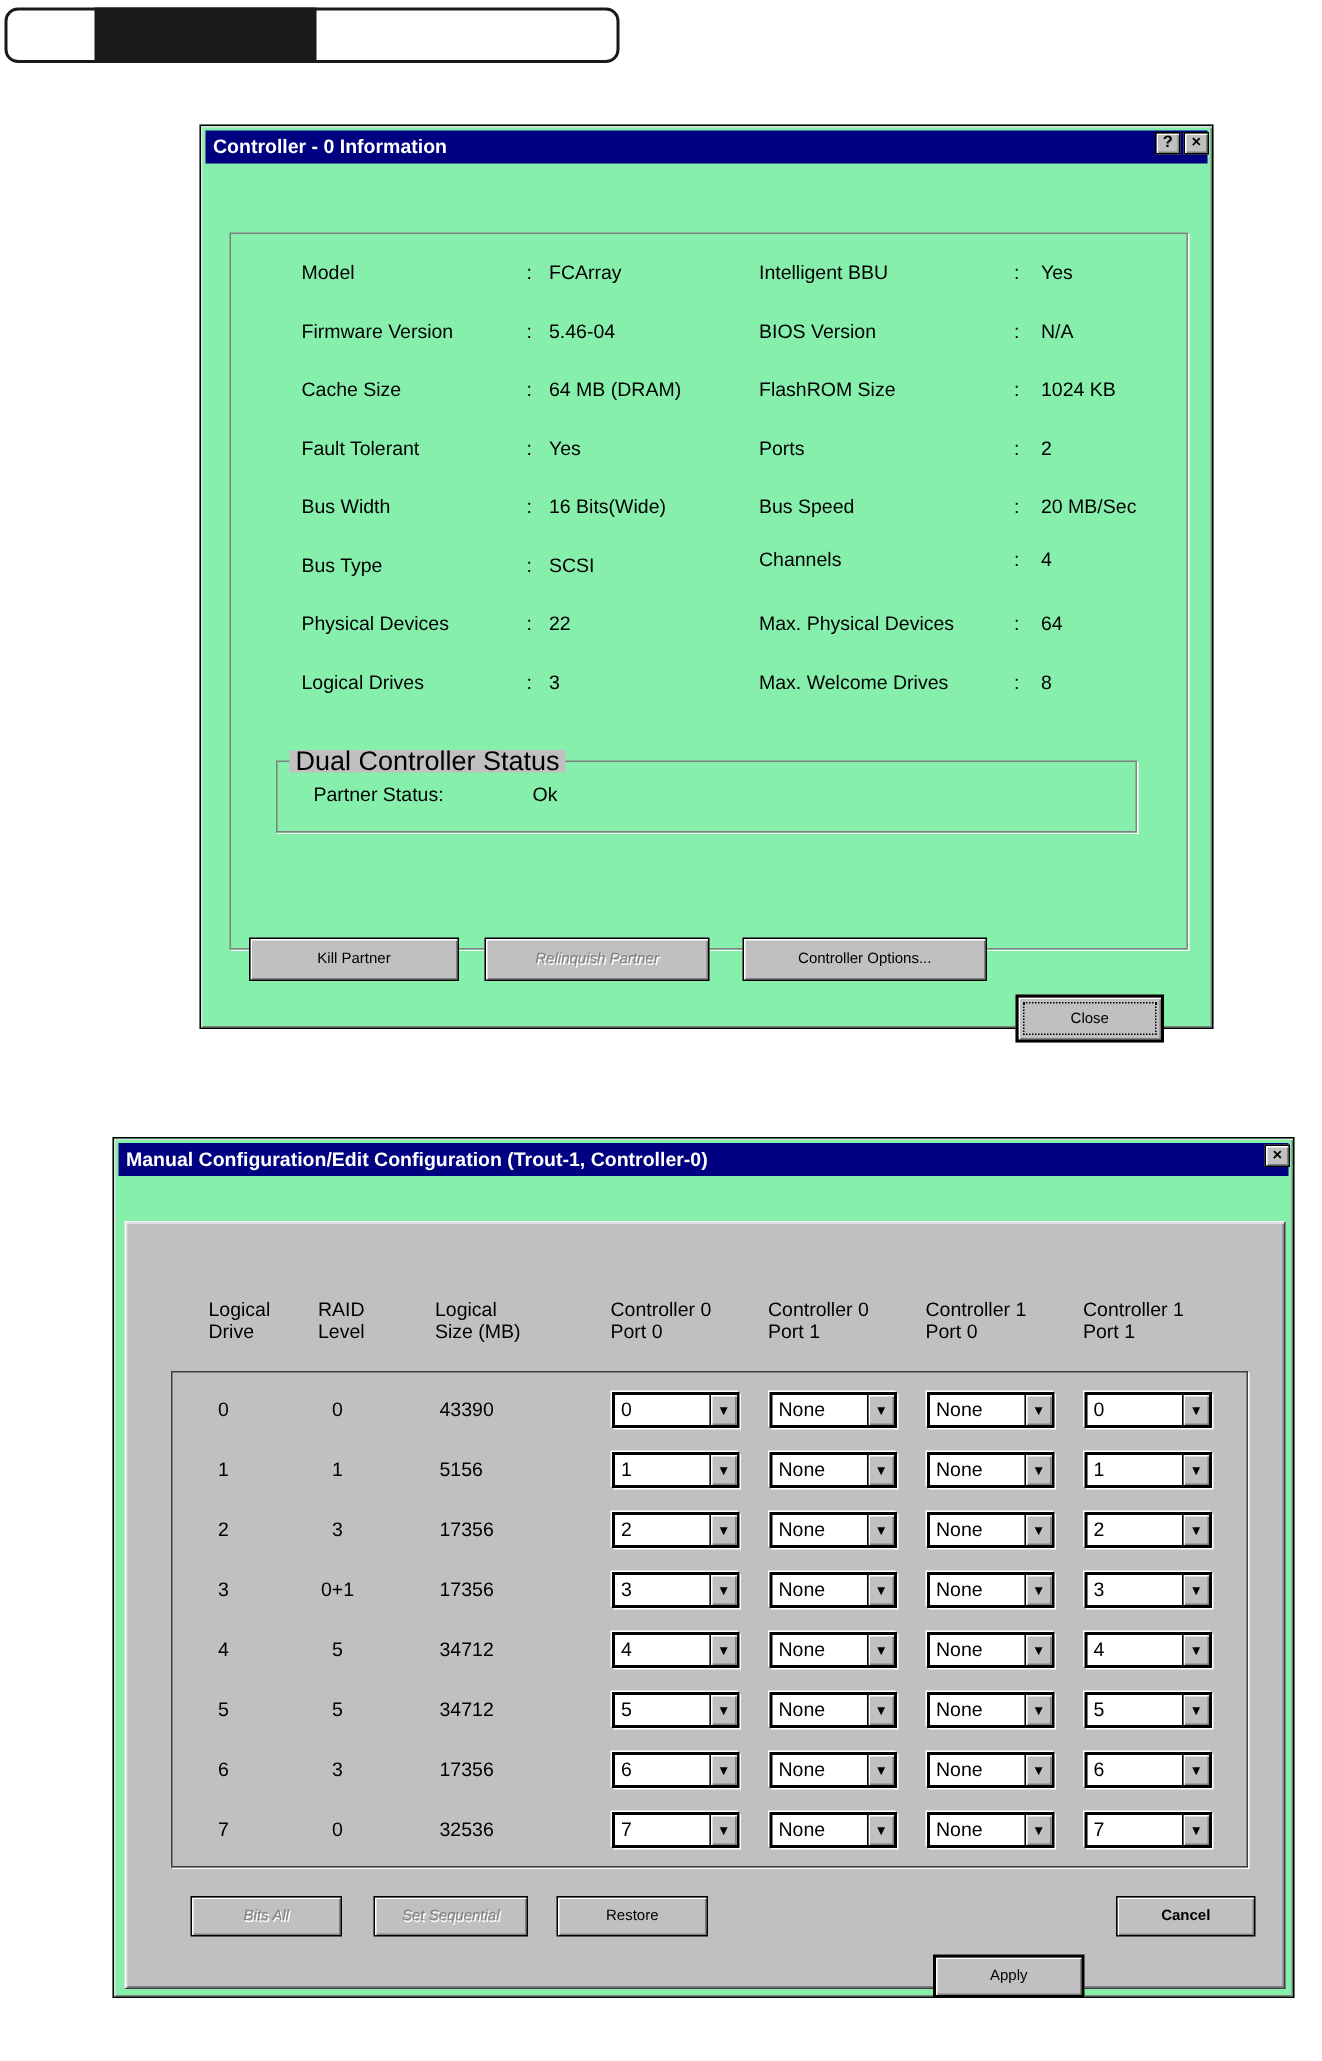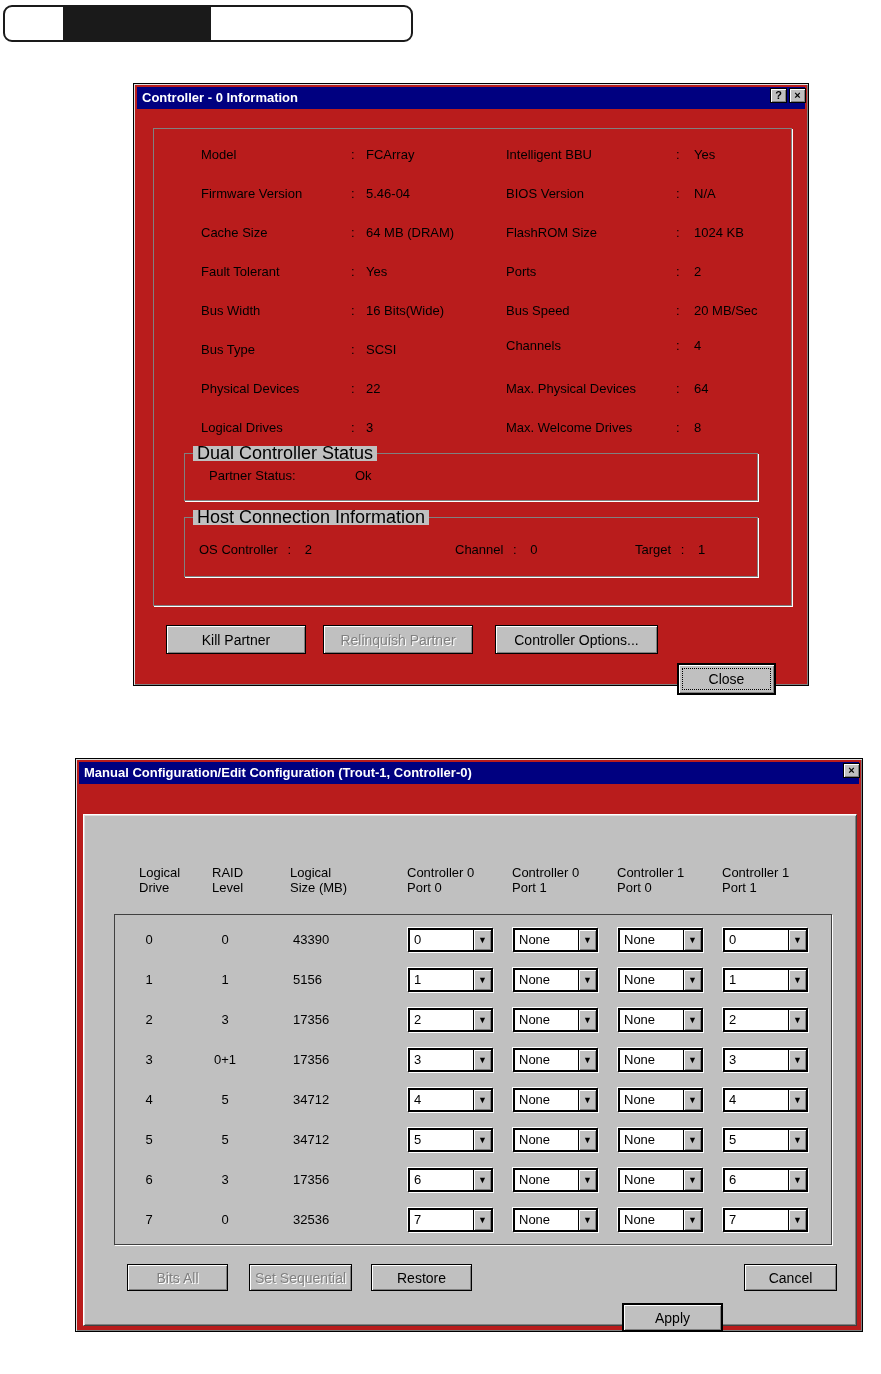--- a/index.html
+++ b/index.html
@@ -5,40 +5,40 @@
   * { margin:0; padding:0; box-sizing:border-box; }
   body { background:#fff; font-family:"Liberation Sans", sans-serif; color:#000; }
   #canvas { position:relative; width:881px; height:1374px; background:#fff; overflow:hidden; }
 
   
   .fig { position:absolute; left:3px; top:5px; width:410px; height:37px;
          border:2px solid #1a1a1a; border-radius:9px; background:#fff; }
   .fig-black { position:absolute; left:58px; top:-2px; bottom:-2px; width:148px; background:#1a1a1a; }
 
   
-  .dialog { position:absolute; background:#b91c1c; border:1px solid #000;
+  .dialog { position:absolute; background:#86efac; border:1px solid #000;
             box-shadow: inset 1px 1px 0 #dfdfdf, inset -1px -1px 0 #808080; font-size:13px; }
   .titlebar { position:absolute; left:3px; right:3px; top:3px; height:22px; background:#000080;
               color:#fff; font-weight:bold; font-size:13px; line-height:22px; padding-left:5px;
               white-space:nowrap; overflow:hidden; }
   .tbtns { position:absolute; right:2px; top:3px; height:16px; display:flex; gap:2px; align-items:center; }
   .tbtn { width:17px; height:15px; background:#c0c0c0; border:1px solid #000;
           box-shadow: inset 1px 1px 0 #fff, inset -1px -1px 0 #808080;
           font-size:11px; font-weight:bold; color:#000; text-align:center; line-height:13px; }
 
   
   .btn { position:absolute; background:#c0c0c0; border:1px solid #000;
          box-shadow: inset 1px 1px 0 #fff, inset -1px -1px 0 #808080;
-         display:flex; align-items:center; justify-content:center; font-size:14px; }
+         display:flex; align-items:center; justify-content:center; font-size:10px; }
   .btn-default { border-width:2px;margin-top:40px; }
   .btn-focus::after { content:""; position:absolute; inset:3px; border:1px dotted #000; }
-  .btn-disabled { color:#808080; text-shadow:1px 1px 0 #fff; }
-
-  
-  .etched { position:absolute; border:1px solid #808080; box-shadow:1px 1px 0 #fff; }
+  .btn-disabled { color:#808080; text-shadow:1px 1px 0 #fff;font-style:italic; }
+
+  
+  .etched { position:absolute; border:1px solid #808080; box-shadow:1px 1px 0 #fff;margin-top:27px; }
   .group-title { position:absolute; top:-8px; left:8px; background:#c0c0c0; padding:0 4px;
                  font-size:18px; line-height:15px; white-space:nowrap; }
 
   
   .irow { position:absolute; left:0; width:100%; height:16px; }
   .irow span { position:absolute; white-space:nowrap; }
   .l-lab { left:47px; }  .l-col { left:197px; }  .l-val { left:212px; }
   .r-lab { left:352px; } .r-col { left:522px; }  .r-val { left:540px; }
 
   
@@ -153,38 +153,20 @@
         <span class="r-col">:</span>
         <span class="r-val">8</span>
       </div>
 
       <div class="etched" style="left:30px; top:324px; width:574px; height:48px;">
         <span class="group-title">Dual Controller Status</span>
         <span style="position:absolute; left:24px; top:14px;">Partner Status:</span>
         <span style="position:absolute; left:170px; top:14px;">Ok</span>
       </div>
 
-      <div class="etched" style="left:30px; top:388px; width:574px; height:60px;">
-        <span class="group-title">Host Connection Information</span>
-        <span style="position:absolute; left:14px; top:24px;">
-          <span>OS Controller</span>
-          <span style="padding:0 10px 0 6px;">:</span>
-          <span>2</span>
-        </span>
-        <span style="position:absolute; left:270px; top:24px;">
-          <span>Channel</span>
-          <span style="padding:0 10px 0 6px;">:</span>
-          <span>0</span>
-        </span>
-        <span style="position:absolute; left:450px; top:24px;">
-          <span>Target</span>
-          <span style="padding:0 10px 0 6px;">:</span>
-          <span>1</span>
-        </span>
-      </div>
     </div>
 
     <div class="btn" style="left:32px; top:541px; width:140px; height:29px;">Kill Partner</div>
     <div class="btn btn-disabled" style="left:189px; top:541px; width:150px; height:29px;">Relinquish Partner</div>
     <div class="btn" style="left:361px; top:541px; width:163px; height:29px;">Controller Options...</div>
     <div class="btn btn-default btn-focus" style="left:543px; top:539px; width:99px; height:32px;">Close</div>
   </div>
 
   <div class="dialog" style="left:75px; top:758px; width:788px; height:574px;padding-left:40px;">
     <div class="titlebar">
@@ -403,17 +385,17 @@
             <span class="combo-btn">▼</span>
           </div>
         </div>
 
       </div>
 
       <div class="btn btn-disabled" style="left:43px; top:449px; width:101px; height:27px;">Bits All</div>
       <div class="btn btn-disabled" style="left:165px; top:449px; width:103px; height:27px;">Set Sequential</div>
       <div class="btn" style="left:287px; top:449px; width:101px; height:27px;">Restore</div>
       <div class="btn btn-default" style="left:538px; top:448px; width:101px; height:29px;">Apply</div>
-      <div class="btn" style="left:660px; top:449px; width:93px; height:27px;">Cancel</div>
+      <div class="btn" style="left:660px; top:449px; width:93px; height:27px;font-weight:bold;">Cancel</div>
     </div>
   </div>
 
 </div>
 
 </body></html>

